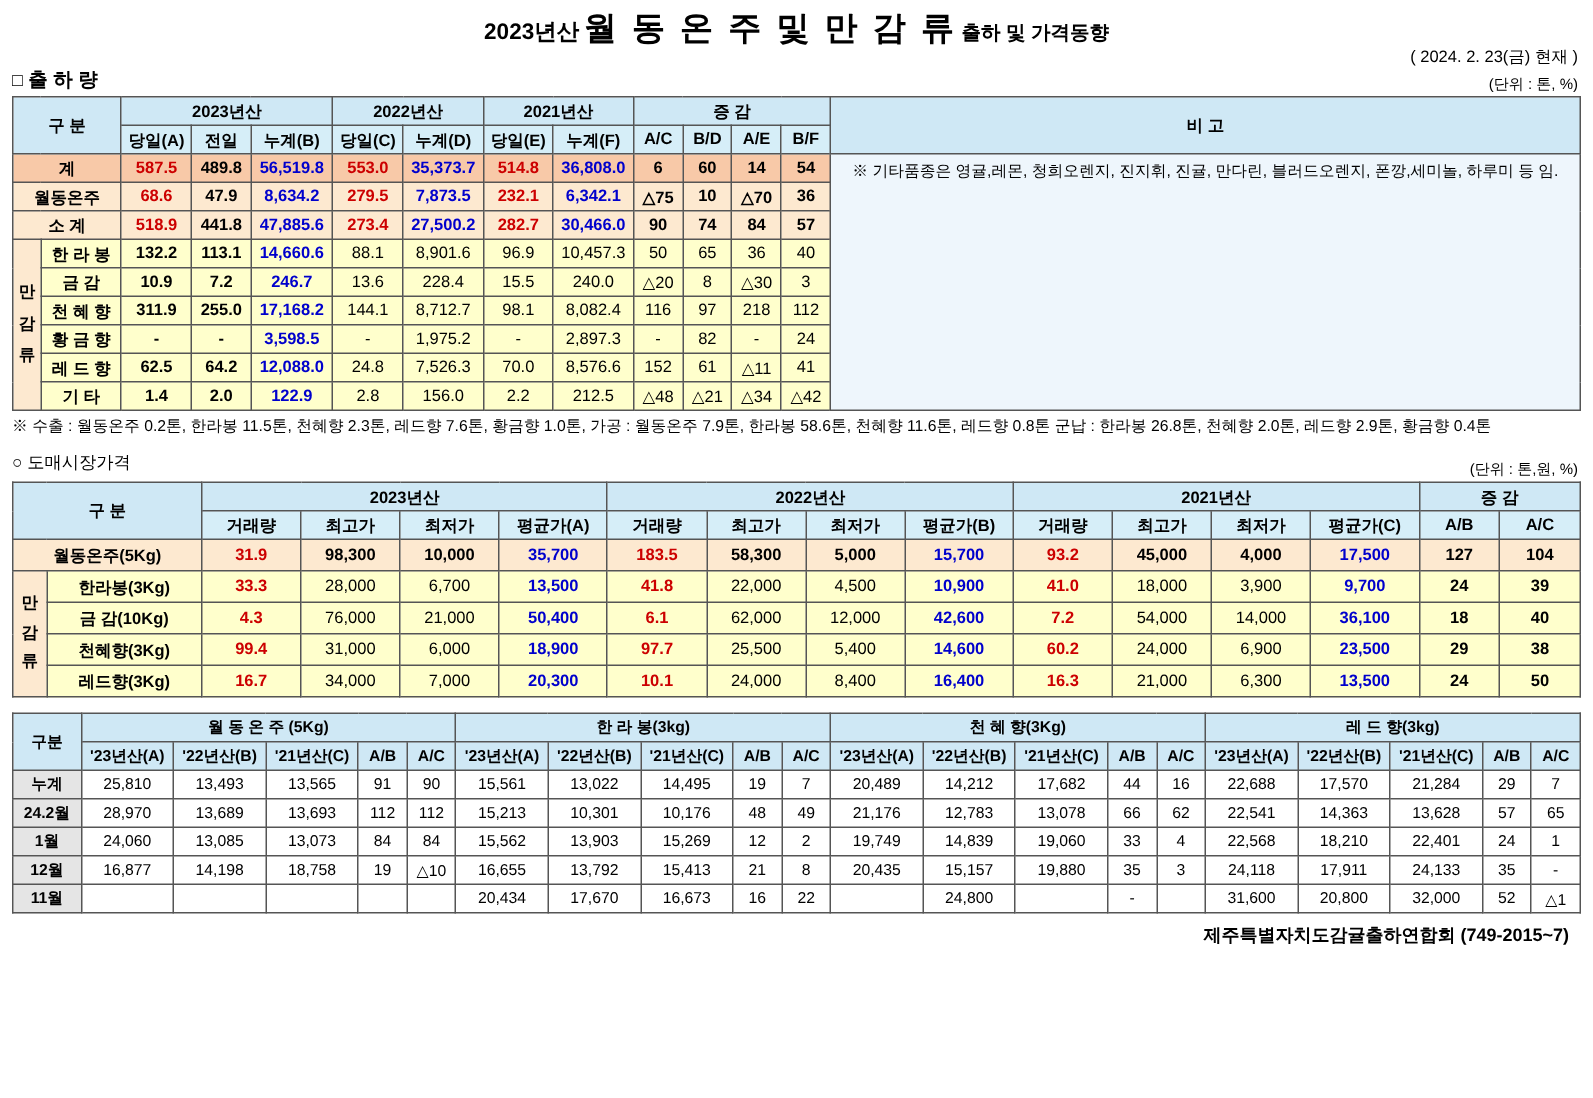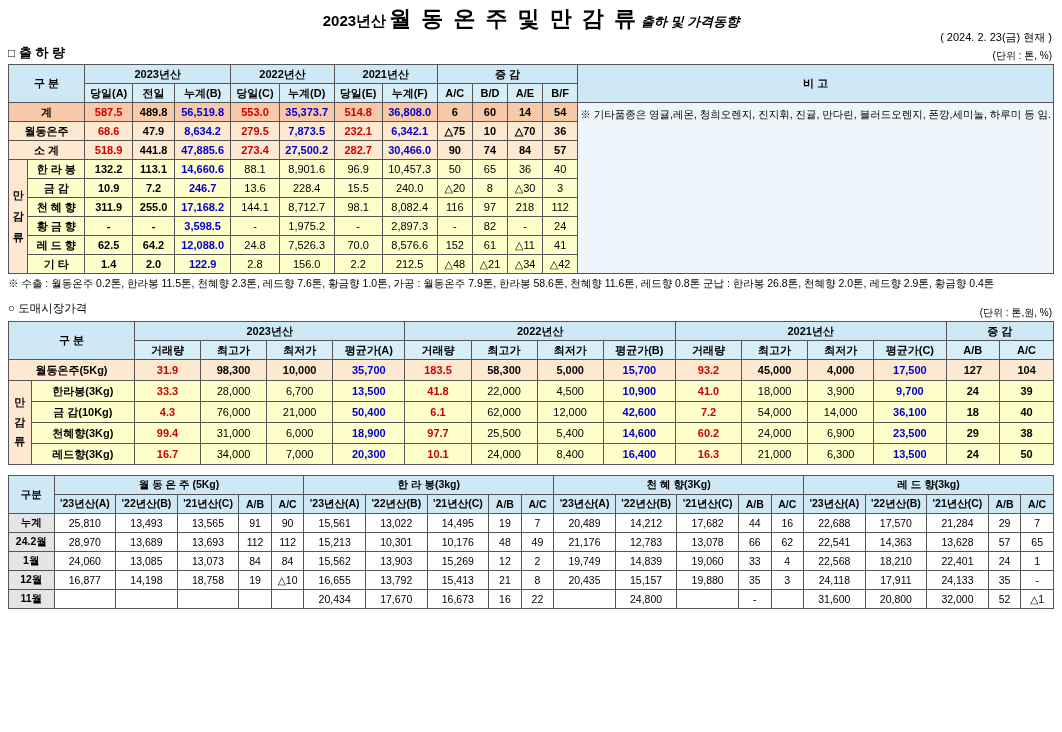--- a/index.html
+++ b/index.html
@@ -11,21 +11,21 @@
     font-family: "Liberation Sans", sans-serif;
     font-size: 11px;
     color: #000;
   }
   .page { position: relative; width: 1062px; height: 732px; padding: 4px 8px; }
 
   
   .title-row { text-align: center; position: relative; height: 30px; }
   .title-year { font-size: 15px; font-weight: bold; }
   .title-big { font-size: 22px; font-weight: bold; letter-spacing: 2px; }
-  .title-sub { font-size: 13px; font-weight: bold; font-style: italic; }
+  .title-sub { font-size: 13px; font-weight: bold; }
   .url-row { text-align: center; font-size: 11px; margin-top: 1px; }
   .date-row { position: absolute; right: 10px; top: 30px; font-size: 11px; }
 
   
   .sec { margin-top: 10px; position: relative; }
   .sec-title { font-size: 13px; font-weight: bold; }
   .sec-title .mark { font-size: 12px; }
   .unit { position: absolute; right: 2px; bottom: 1px; font-size: 10px; }
   .sec-head { position: relative; height: 20px; }
 
@@ -42,21 +42,21 @@
   th { font-weight: bold; }
 
   .hdr-blue { background: #cfe8f5; }
   .hdr-blue2 { background: #d6eef8; }
   .row-total { background: #f8c9a8; font-weight: bold; }
   .row-wdo { background: #fde9d0; font-weight: bold; }
   .row-yellow { background: #ffffcc; }
   .side-cell { background: #fde9d0; font-weight: bold; width: 20px; }
   .blue-txt { color: #0000cc; font-weight: bold; }
   .red-txt { color: #cc0000; font-weight: bold; }
-  .note-cell { background: #eef6fc; text-align: center; font-size: 10.5px; line-height: 1.45; vertical-align: top; padding: 4px 2px; }
+  .note-cell { background: #eef6fc; text-align: center; font-size: 10.5px; line-height: 1.45; vertical-align: top; padding: 4px 14px; }
 
   .footnote { font-size: 10.5px; margin-top: 3px; }
   .footnote2 { font-size: 11px; margin-top: 5px; color: #b00; }
 
   
   .price-hdr { background: #cfe8f5; }
   .price-label { background: #fde9d0; font-weight: bold; }
   .price-row td { height: 21px; }
 
   
@@ -575,13 +575,14 @@
             <td class="m-cell">31,600</td>
             <td class="m-cell">20,800</td>
             <td class="m-cell">32,000</td>
             <td class="m-cell">52</td>
             <td class="m-cell">△1</td>
           </tr>
         </tbody>
     </table>
   </div>
 
+  <div class="bottom-sign">제주특별자치도감귤출하연합회 (749-2015~7)</div>
 </div>
 
 </body></html>

